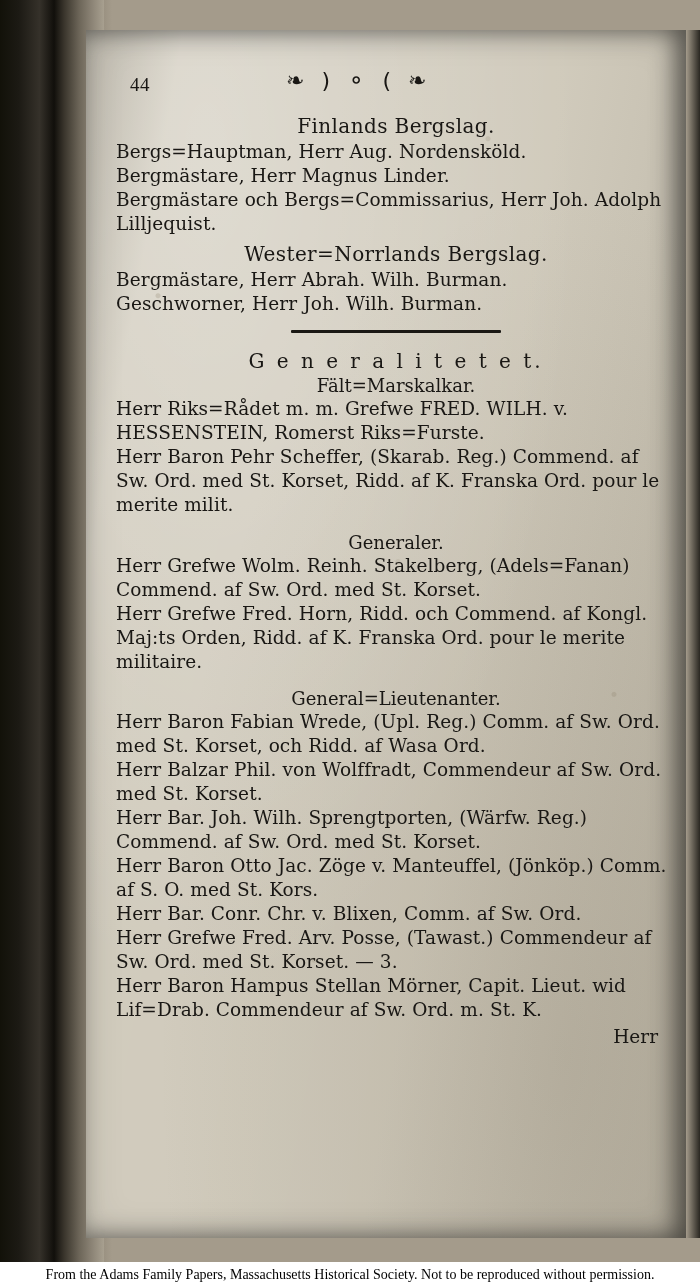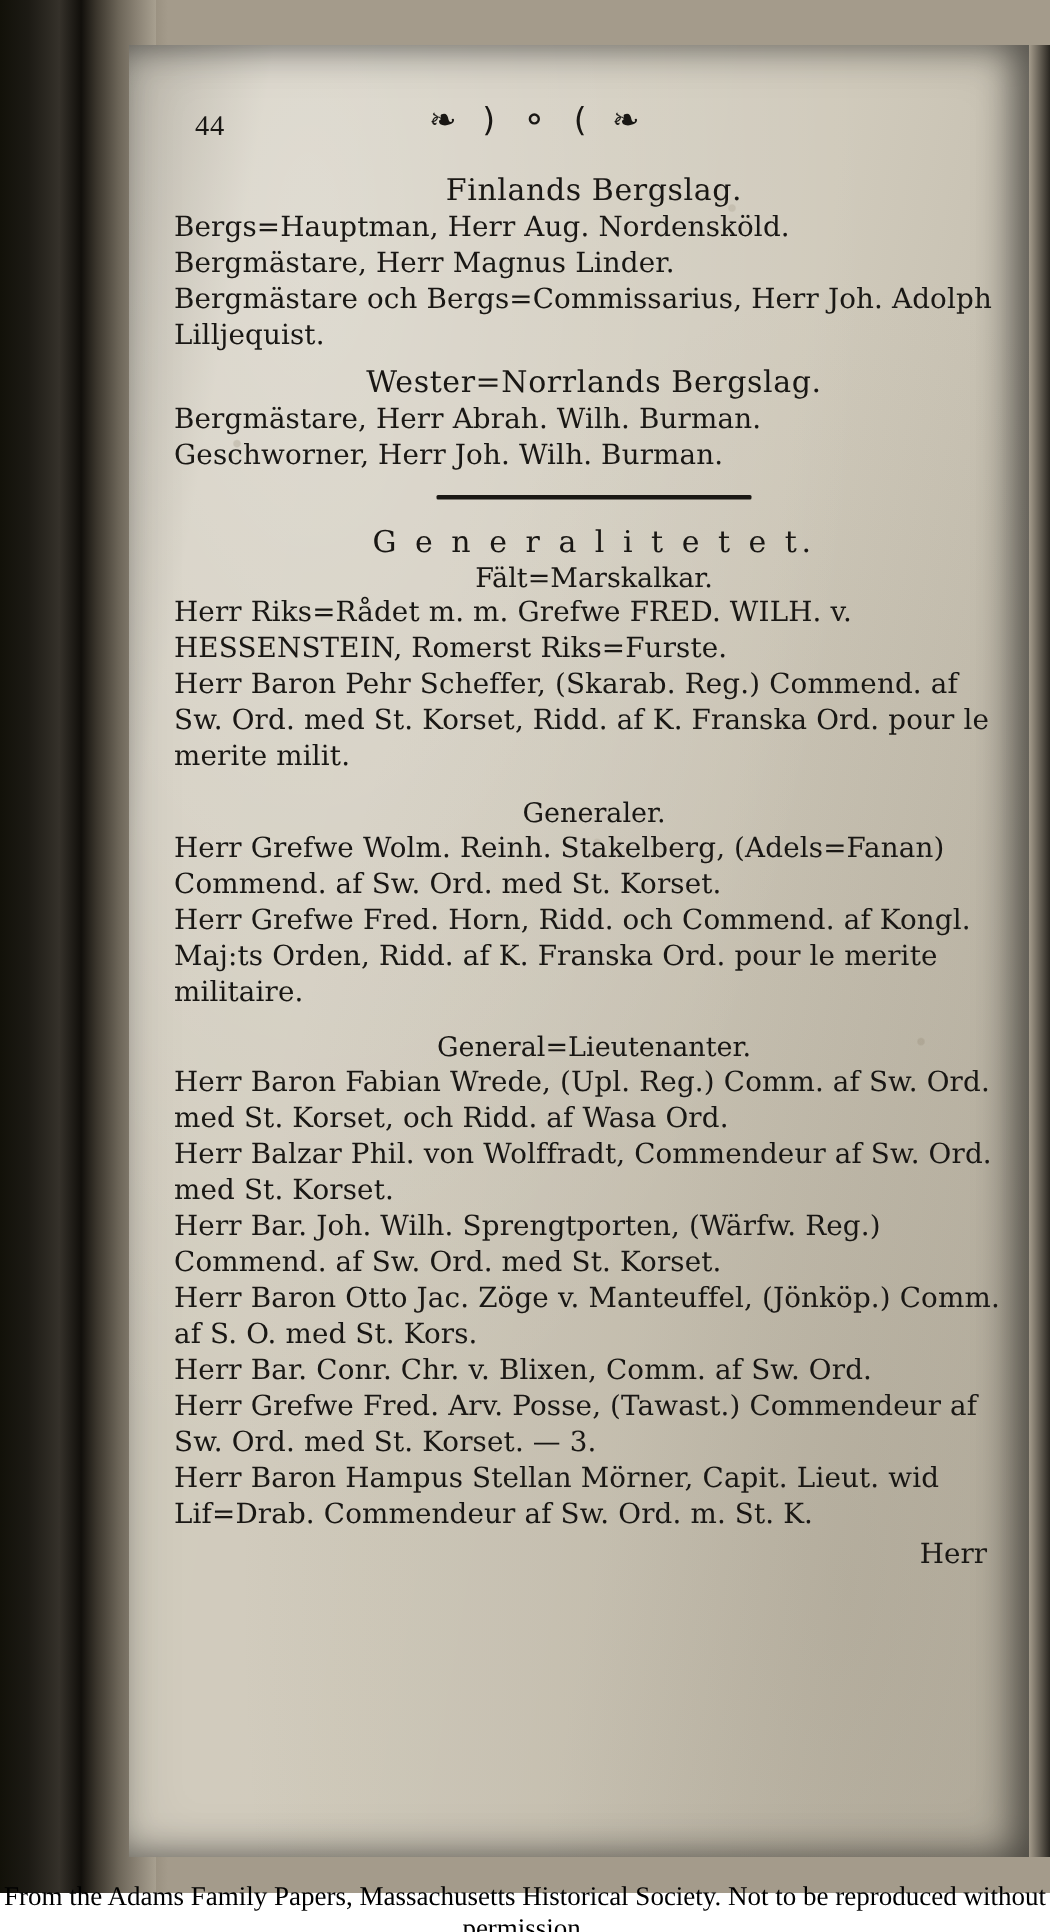--- a/index.html
+++ b/index.html
@@ -133,21 +133,21 @@
   }
   .footer {
     position: absolute;
     left: 0;
     bottom: 0;
     width: 700px;
     height: 26px;
     background: #ffffff;
     color: #000;
     font-family: "Liberation Serif", serif;
-    font-size: 18px;
+    font-size: 14px;
     display: flex;
     align-items: center;
     justify-content: center;
     text-align: center;
   }
   
   .speckle {
     position: absolute;
     left: 86px; top: 30px;
     width: 600px; height: 1208px;

